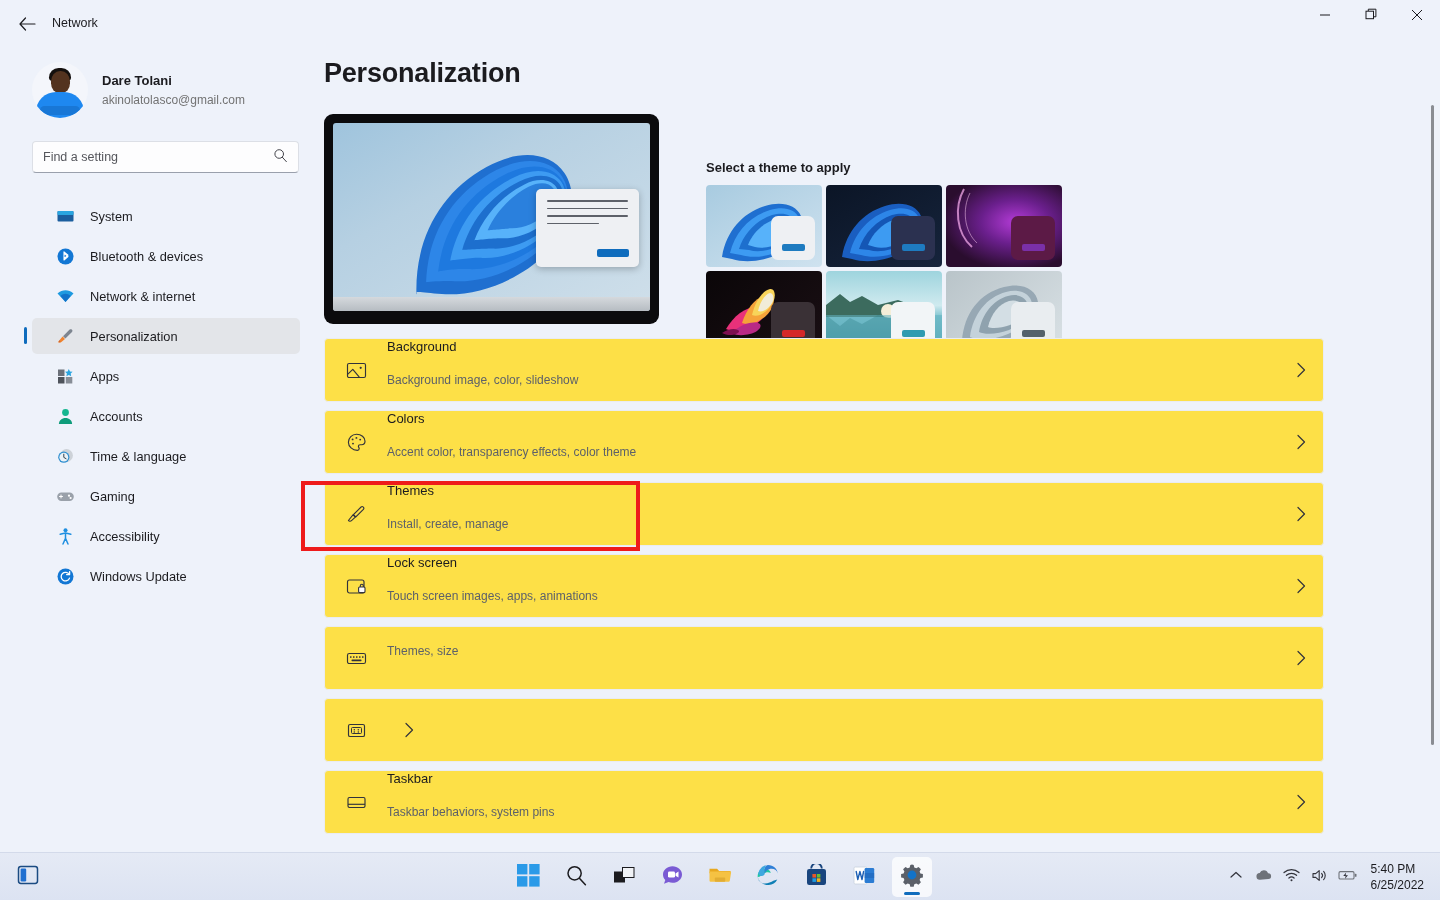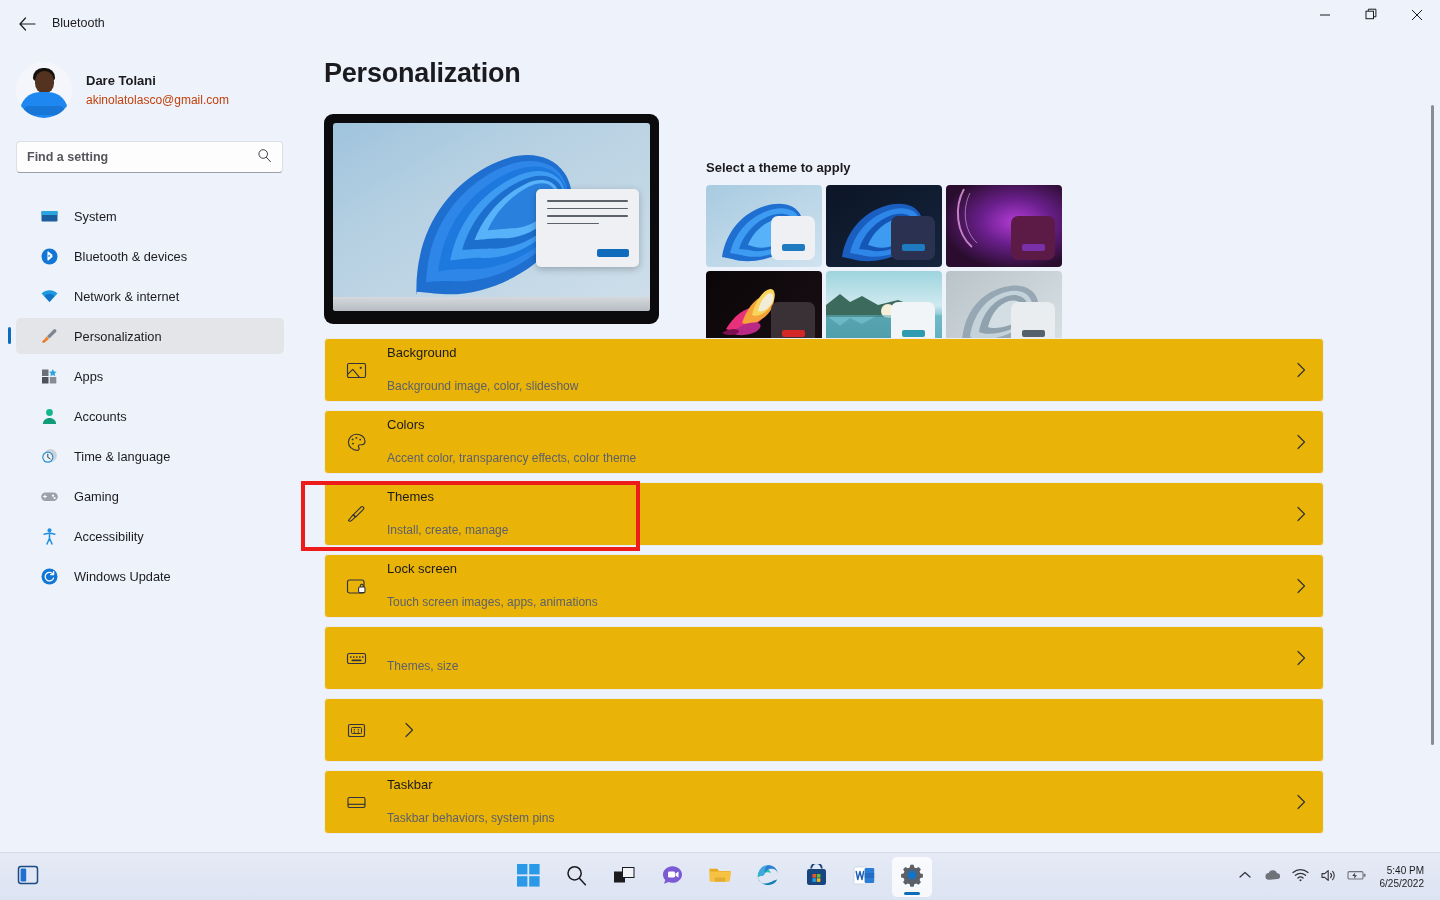--- a/index.html
+++ b/index.html
@@ -23,46 +23,46 @@
   .titlebar-title {
     position:absolute; left:52px; top:16px; font-size:12.5px; color:#1b1b1f;
   }
   .wincontrols { position:absolute; right:0; top:0; height:48px; display:flex; }
   .wc {
     width:46px; height:32px; margin-top:0;
     display:flex; align-items:center; justify-content:center; cursor:pointer;
   }
 
   
-  .sidebar { position:absolute; left:0; top:48px; width:300px; height:804px; }
+  .sidebar { position:absolute; left:16px; top:48px; width:300px; height:804px; }
   .profile { position:absolute; left:16px; top:14px; display:flex; align-items:center; gap:14px; }
   .avatar {
     width:56px; height:56px; border-radius:50%; overflow:hidden;
     background:#f4f6fb; position:relative; flex:none;
   }
   .avatar .head { position:absolute; left:50%; top:9px; width:19px; height:22px; margin-left:-9px;
     background:#53331f; border-radius:48% 48% 44% 44%; }
   .avatar .hair { position:absolute; left:50%; top:6px; width:22px; height:13px; margin-left:-11px;
     background:#14100e; border-radius:11px 11px 4px 4px; }
   .avatar .body { position:absolute; left:50%; bottom:-2px; width:48px; height:28px; margin-left:-24px;
     background:#1e88f0; border-radius:20px 20px 0 0; }
   .avatar .arm { position:absolute; left:50%; bottom:3px; width:40px; height:9px; margin-left:-20px;
     background:#1877d6; border-radius:5px; }
   .profile-text { line-height:1.35; }
   .profile-name { font-size:13px; font-weight:bold; color:#1b1b1f; }
-  .profile-mail { font-size:12px; color:#c2410c; margin-top:2px; }
+  .profile-mail { font-size:12px; color:#737373; margin-top:2px; }
 
   .searchbox {
     position:absolute; left:16px; top:93px; width:267px; height:32px;
     background:#fdfdfe; border:1px solid #dcdfe6; border-bottom:1px solid #9aa0ac;
     border-radius:4px; display:flex; align-items:center; padding:0 10px; cursor:text;
   }
   .searchbox input {
     flex:1; border:none; outline:none; background:transparent;
-    font-family:"Liberation Sans", sans-serif; font-size:12.5px; color:#1b1b1f;font-weight:bold;
+    font-family:"Liberation Sans", sans-serif; font-size:12.5px; color:#1b1b1f;
   }
   .searchbox input::placeholder { color:#55565c; }
   .search-ico { flex:none; margin-left:6px; }
 
   .navlist { position:absolute; left:0; top:150px; width:300px; }
   .navitem {
     position:relative; margin:0 16px; height:36px; display:flex; align-items:center;
     padding-left:22px; border-radius:5px; cursor:pointer; margin-bottom:4px;
   }
   .navitem.active { background:#e3e5e9; }
@@ -109,22 +109,22 @@
   .thumb { position:relative; border-radius:4px; overflow:hidden; cursor:pointer; }
   .thumb .tw {
     position:absolute; right:7px; bottom:7px; width:44px; height:44px;
     border-radius:7px; display:flex; align-items:flex-end; justify-content:center; padding-bottom:9px;
   }
   .thumb .tw i { display:block; width:23px; height:7px; border-radius:2px; }
 
   
   .rows { position:absolute; left:24px; top:290px; width:1000px; }
   .row {
-    position:relative; height:64px; background:#eab308; border:1px solid #eaecf1;
-    border-radius:4px; margin-bottom:8px; display:flex; align-items:center; cursor:pointer;
+    position:relative; height:64px; background:#fde047; border:1px solid #eaecf1;
+    border-radius:4px; margin-bottom:8px; display:flex; cursor:pointer;
   }
   .rowicon { width:62px; flex:none; display:flex; align-items:center; justify-content:center; }
   .rowtext { flex:1; line-height:1.3; }
   .rowtitle { font-size:13px; color:#1b1b1f; }
   .rowsub { font-size:12px; color:#5d6169; margin-top:17px; }
   .rowchev { width:44px; flex:none; display:flex; align-items:center; justify-content:center; }
 
   .highlight {
     position:absolute; left:1px; top:433px; width:339px; height:70px;
     border:4px solid #ee1b1b; pointer-events:none; z-index:5;
@@ -143,37 +143,37 @@
     display:flex; align-items:center; justify-content:center; cursor:pointer; }
   .tb-center { position:absolute; left:50%; transform:translateX(-50%); top:4px;
     display:flex; align-items:center; gap:8px; }
   .tbi { position:relative; width:40px; height:40px; border-radius:5px;
     display:flex; align-items:center; justify-content:center; cursor:pointer; }
   .tbi.active { background:rgba(255,255,255,.75); }
   .tbi.active::after { content:""; position:absolute; bottom:2px; left:50%; margin-left:-8px;
     width:16px; height:3px; background:#0f6cbd; border-radius:2px; }
   .tray { position:absolute; right:12px; top:0; height:48px; display:flex; align-items:center; gap:2px; }
   .tray .ti { width:26px; height:34px; display:flex; align-items:center; justify-content:center; cursor:pointer; border-radius:4px; }
-  .clock { text-align:right; font-size:10px; line-height:1.35; color:#1b1b1f;
+  .clock { text-align:left; font-size:12px; line-height:1.35; color:#1b1b1f;
     padding:0 4px 0 8px; cursor:pointer; }
 </style>
 </head>
 <body>
 
 <div class="app">
 
   <div class="titlebar">
     <div class="back-btn">
       <span>
         <svg width="17" height="14" viewBox="0 0 17 14">
             <path d="M6.5 1L1 7l5.5 6M1 7h15" stroke="#1b1b1f" stroke-width="1.2" fill="none" stroke-linecap="round" stroke-linejoin="round"></path>
           </svg>
       </span>
     </div>
-    <div class="titlebar-title">Bluetooth</div>
+    <div class="titlebar-title">Network</div>
     <div class="wincontrols">
       <div class="wc">
         <span>
           <svg width="12" height="12" viewBox="0 0 12 12">
               <path d="M1 6h10" stroke="#1b1b1f" stroke-width="1"></path>
             </svg>
         </span>
       </div>
       <div class="wc">
         <span>

